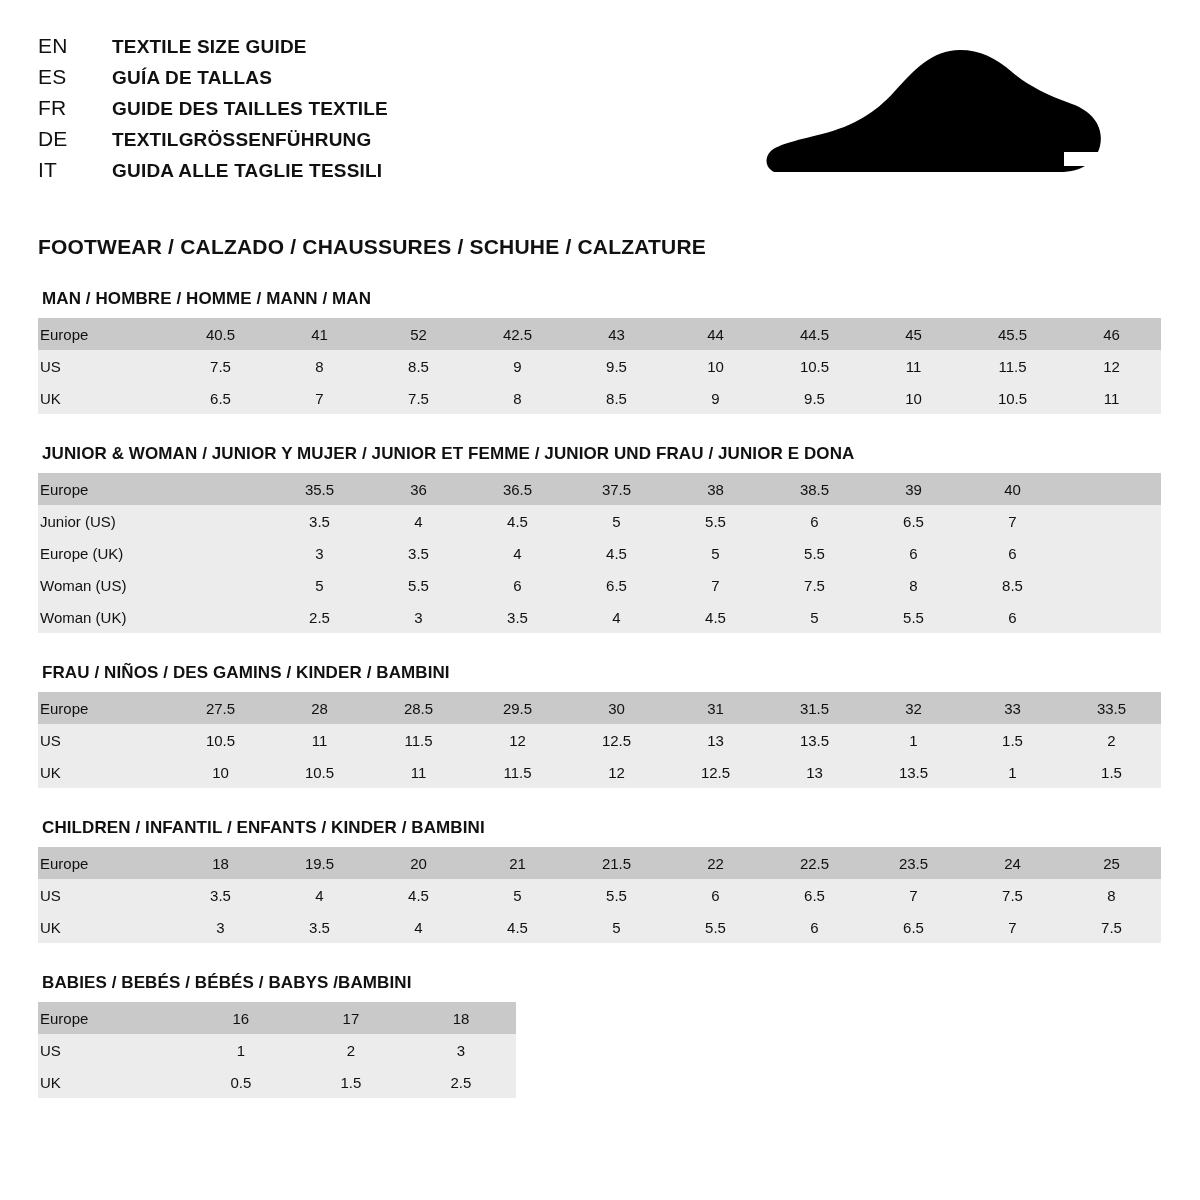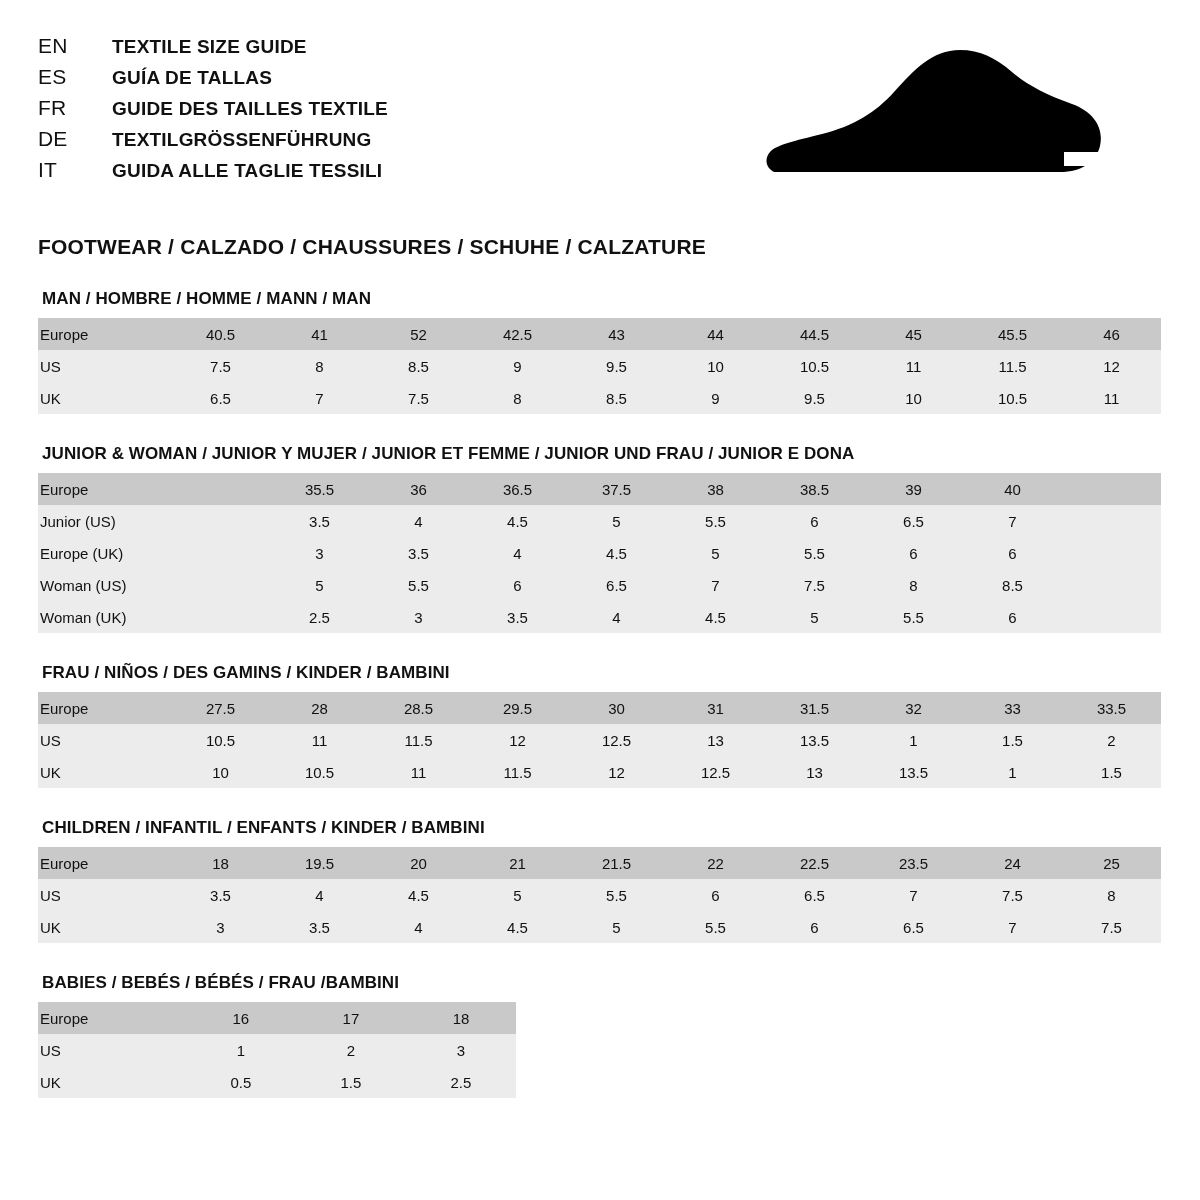--- a/index.html
+++ b/index.html
@@ -405,21 +405,21 @@
           <td>6</td>
           <td>6.5</td>
           <td>7</td>
           <td>7.5</td>
         </tr>
       </tbody>
     </table>
   </div>
 
   <div class="section">
-    <div class="section-title">BABIES / BEBÉS / BÉBÉS / FRAU /BAMBINI</div>
+    <div class="section-title">BABIES / BEBÉS / BÉBÉS / BABYS /BAMBINI</div>
     <table class="size-table babies">
       <colgroup>
         <col style="width:133px">
           <col style="width:99px">
           <col style="width:99px">
           <col style="width:99px">
       </colgroup>
       <tbody>
         <tr class="shade">
           <td class="label">Europe</td>

